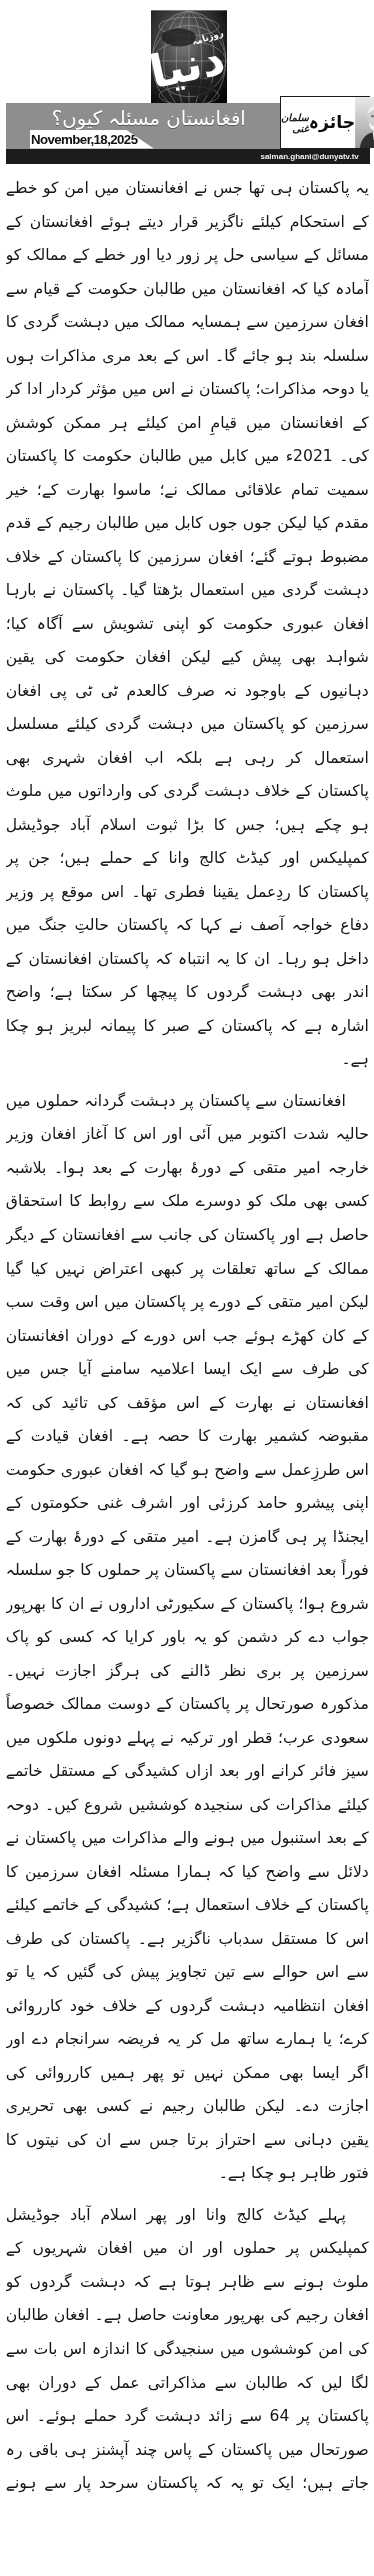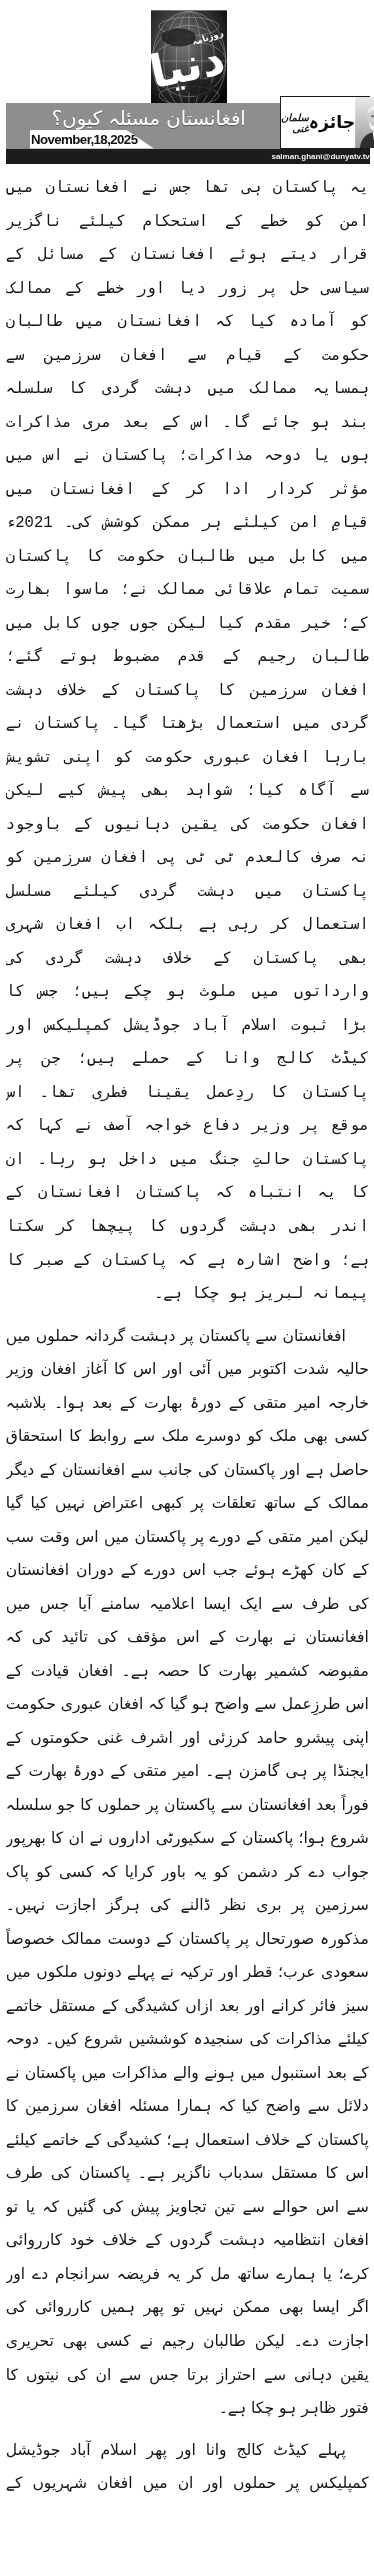--- a/index.html
+++ b/index.html
@@ -30,28 +30,28 @@
   .column-title{font-size:17.3px;font-weight:bold;color:#0a0a0a;line-height:1.1;}
   .column-divider{width:80%;height:1.2px;background:#111;margin:1.7px 0 2.3px 0;}
   .author-signature{font-size:10px;font-weight:bold;font-style:italic;color:#1a1a1a;}
   .author-photo{flex:0 0 46%;overflow:hidden;}
   .author-photo svg{display:block;}
 
   
   .email-bar{position:absolute;left:5.8px;top:149px;width:364px;height:15px;background:#1c1c1c;
         display:flex;align-items:center;justify-content:flex-end;}
   .email-bar .email{color:#f2f2f2;font-family:"Liberation Sans","DejaVu Sans",sans-serif;
-        font-weight:bold;font-size:8px;padding-right:0;}
+        font-weight:bold;font-size:8px;padding-right:11px;}
 
   
   .article-body{position:absolute;left:5.8px;top:172px;width:363px;height:2325px;overflow:hidden;
         direction:rtl;text-align:justify;color:#141414;}
   .article-body p{margin:0 0 8px 0;font-size:15.6px;line-height:2.15;
         font-family:"DejaVu Sans",sans-serif;text-indent:23px;}
-  .article-body p:first-child{text-indent:0;font-family:Liberation Mono, monospace;}
+  .article-body p:first-child{text-indent:0;}
 </style>
 </head>
 <body>
 
 <div class="page">
 
   <div class="logo">
     <svg width="76" height="102" viewBox="0 0 132 176">
       <defs>
         <radialGradient id="gl" cx="42%" cy="32%" r="75%">

